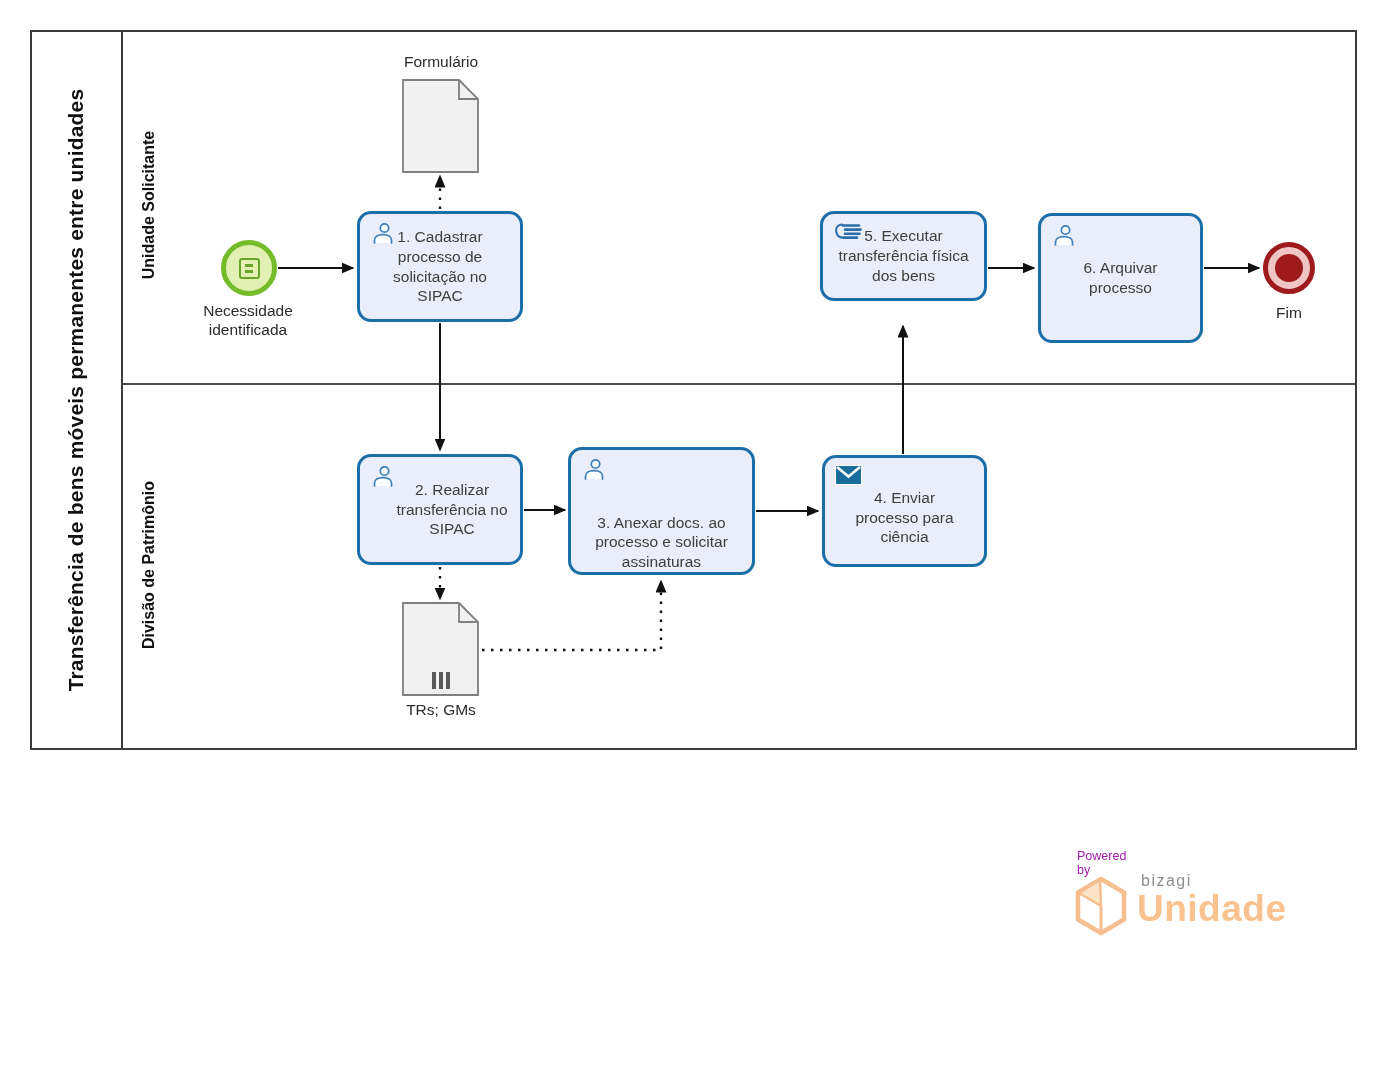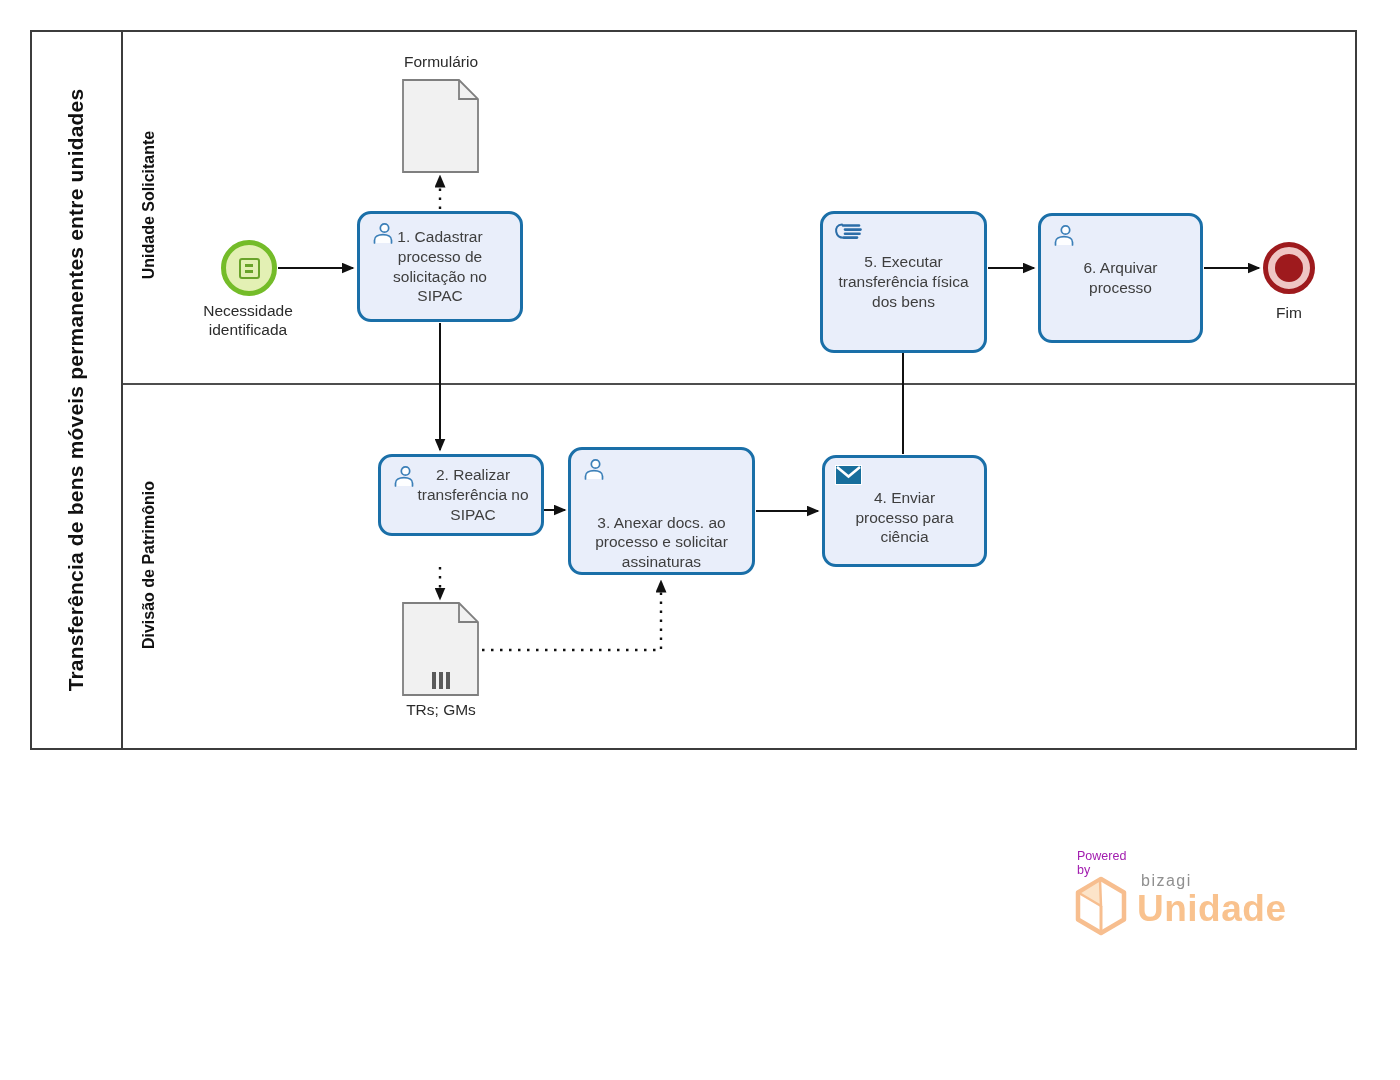--- a/index.html
+++ b/index.html
@@ -95,21 +95,21 @@
   <div class="flabel" style="left:1249px; top:303px; width:80px;">Fim</div>
 
   <div class="task" style="left:357px; top:211px; width:166px; height:111px;">
     <svg class="ticon" width="26" height="26" viewBox="0 0 26 26">
       <circle cx="14.5" cy="7" r="4.2" fill="#FDFEFF" stroke="#3B7FB8" stroke-width="1.7"></circle>
       <path d="M4.5 22 v-2.8 c0-3.6 3.8-5.5 8.5-5.5 s8.5 1.9 8.5 5.5 V22" fill="#FDFEFF" stroke="#3B7FB8" stroke-width="1.7" stroke-linecap="round" stroke-linejoin="round"></path>
     </svg>
     <span style="width:122px;">1. Cadastrar processo de solicitação no SIPAC</span>
   </div>
 
-  <div class="task" style="left:378px; top:454px; width:166px; height:82px;padding-left:24px;">
+  <div class="task" style="left:357px; top:454px; width:166px; height:111px;padding-left:24px;">
     <svg class="ticon" width="26" height="26" viewBox="0 0 26 26">
       <circle cx="14.5" cy="7" r="4.2" fill="#FDFEFF" stroke="#3B7FB8" stroke-width="1.7"></circle>
       <path d="M4.5 22 v-2.8 c0-3.6 3.8-5.5 8.5-5.5 s8.5 1.9 8.5 5.5 V22" fill="#FDFEFF" stroke="#3B7FB8" stroke-width="1.7" stroke-linecap="round" stroke-linejoin="round"></path>
     </svg>
     <span style="width:142px;">2. Realizar transferência no SIPAC</span>
   </div>
 
   <div class="task" style="left:568px; top:447px; width:187px; height:128px;align-items:flex-end;">
     <svg class="ticon" width="26" height="26" viewBox="0 0 26 26">
       <circle cx="14.5" cy="7" r="4.2" fill="#FDFEFF" stroke="#3B7FB8" stroke-width="1.7"></circle>
@@ -119,21 +119,21 @@
   </div>
 
   <div class="task" style="left:822px; top:455px; width:165px; height:112px;">
     <svg class="ticon" width="27" height="20" viewBox="0 0 27 20">
       <rect x="0.5" y="0.5" width="26" height="19" fill="#176E9C" stroke="#ffffff" stroke-width="1"></rect>
       <polyline points="2,2 13.5,11.5 25,2" fill="none" stroke="#ffffff" stroke-width="2.6"></polyline>
     </svg>
     <span style="width:126px;margin-top:13px;">4. Enviar processo para ciência</span>
   </div>
 
-  <div class="task" style="left:820px; top:211px; width:167px; height:142px;text-align:center;">
+  <div class="task" style="left:820px; top:211px; width:167px; height:90px;text-align:center;">
     <svg class="ticon" width="30" height="25" viewBox="0 0 30 25">
       <path d="M9 3.5 C4.5 3.5 2.5 7 3.2 10.8 c0.7 3.8 3.3 6 7.3 6" fill="none" stroke="#2B6DA8" stroke-width="2" stroke-linecap="round"></path>
       <g stroke="#2B6DA8" stroke-width="2.6" stroke-linecap="round">
         <line x1="10" y1="4.5" x2="26" y2="4.5"></line>
         <line x1="12" y1="8.6" x2="27.5" y2="8.6"></line>
         <line x1="12" y1="12.7" x2="26.5" y2="12.7"></line>
         <line x1="11" y1="16.6" x2="24" y2="16.6"></line>
       </g>
     </svg>
     <span style="width:138px;">5. Executar transferência física dos bens</span>

